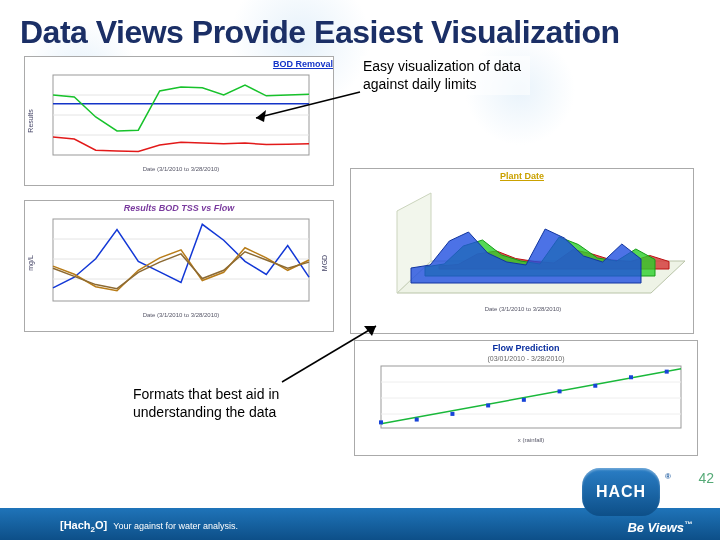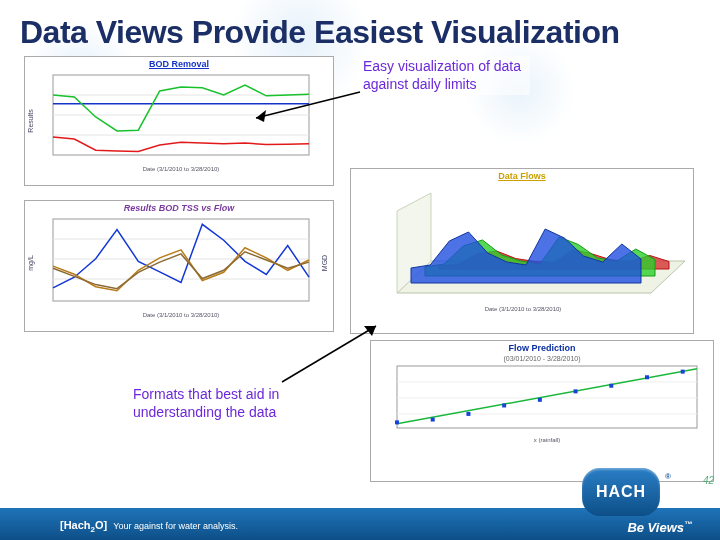--- a/index.html
+++ b/index.html
@@ -9,41 +9,41 @@
       radial-gradient(circle at 80px 80px, rgba(200,225,245,0.5) 0, rgba(200,225,245,0) 60px),
       radial-gradient(circle at 300px 40px, rgba(200,225,245,0.45) 0, rgba(200,225,245,0) 70px),
       radial-gradient(circle at 520px 90px, rgba(200,225,245,0.4) 0, rgba(200,225,245,0) 55px),
       #ffffff;
   }
   .title { position:absolute; top:14px; left:20px; right:20px; font-size:32px; font-weight:900; color:#1b2f66; font-family:"Arial Black", Arial, sans-serif; letter-spacing:-0.5px;}
   .chart-box { position:absolute; border:1px solid #aaa; background:#fff; }
   .chart-title { text-align:center; font-size:9px; font-weight:bold; padding:2px 0;}
   .axis-label { font-size:7px; fill:#446; }
   .tick { font-size:6px; fill:#556; }
-  .callout { position:absolute; font-size:14px; color:#6d28d9; line-height:1.25; background:rgba(255,255,255,0.55); padding:2px 3px;}
+  .callout { position:absolute; font-size:14px; color:#000000; line-height:1.25; background:rgba(255,255,255,0.55); padding:2px 3px;}
   .arrow { position:absolute; }
   .footer { position:absolute; left:0; right:0; bottom:0; height:54px; }
   .footer-bar { position:absolute; left:0; right:0; bottom:0; height:32px; background:linear-gradient(180deg,#1f74b9 0%, #0d4f88 100%);}
   .slogan { position:absolute; right:28px; bottom:5px; color:#fff; font-style:italic; font-size:13px; font-weight:bold;}
   .slogan sup { font-size:8px;}
   .hach-logo { position:absolute; right:60px; bottom:24px; width:78px; height:48px; background:linear-gradient(180deg,#2a7ec6,#0d4f88); border-radius:18px/18px; display:flex; align-items:center; justify-content:center; color:#fff; font-weight:900; font-size:16px; letter-spacing:1px; box-shadow:inset 0 2px 2px rgba(255,255,255,0.3);}
   .hach-logo::after{content:"®"; font-size:8px; position:absolute; right:-12px; top:4px; color:#1b5aa0;}
   .hach2o { position:absolute; left:14px; bottom:6px; color:#fff; font-size:11px; display:flex; align-items:center; gap:6px;margin-left:46px;}
   .hach2o .brand { font-weight:bold; }
   .hach2o .brand .sub{font-size:8px; vertical-align:sub;}
-  .pagenum { position:absolute; right:4px; top:0px; font-size:10px; color:#5a7; transform:translateY(-100%);font-style:italic;}
+  .pagenum { position:absolute; right:4px; top:0px; font-size:14px; color:#5a7; transform:translateY(-100%);}
   svg polyline.series{ fill:none; stroke-width:1.5; }
 </style>
 </head>
 <body>
 
 <div class="title">Data Views Provide Easiest Visualization</div>
 
 <div class="chart-box" style="left:24px; top:56px; width:310px; height:130px;">
-  <div class="chart-title" style="color:#1434c8; text-decoration:underline;">BOD Removal</div>
+  <div class="chart-title" style="color:#1434c8; text-decoration:underline;text-align:right;">BOD Removal</div>
   <svg width="310" height="108" viewBox="0 0 310 108">
     <rect x="28" y="4" width="256" height="80" fill="none" stroke="#999"></rect>
     <text class="axis-label" x="8" y="50" transform="rotate(-90 8 50)" text-anchor="middle">Results</text>
 
     <g stroke="#e4e4e4">
         <line x1="28" y1="24" x2="284" y2="24"></line>
         <line x1="28" y1="44" x2="284" y2="44"></line>
         <line x1="28" y1="64" x2="284" y2="64"></line>
       </g>
 
@@ -66,40 +66,40 @@
         <line x1="28" y1="64" x2="284" y2="64"></line>
       </g>
     <polyline class="series" points="28.0,72.8 49.3,62.2 70.7,43.7 92.0,14.6 113.3,46.3 134.7,56.9 156.0,67.5 177.3,9.3 198.7,25.2 220.0,46.3 241.3,59.5 262.7,30.5 284.0,62.2" stroke="#1338d6"></polyline>
     <polyline class="series" points="28.0,51.1 49.3,59.3 70.7,71.7 92.0,75.8 113.3,55.3 134.7,42.9 156.0,34.8 177.3,65.5 198.7,57.3 220.0,32.7 241.3,42.9 262.7,55.3 284.0,45.0" stroke="#b87c18"></polyline>
     <polyline class="series" points="28.0,53.2 49.3,61.4 70.7,69.6 92.0,73.7 113.3,57.3 134.7,47.1 156.0,38.9 177.3,63.5 198.7,55.3 220.0,36.8 241.3,45.0 262.7,53.2 284.0,47.1" stroke="#8c6a33"></polyline>
     <text class="tick" x="156" y="102" text-anchor="middle">Date (3/1/2010 to 3/28/2010)</text>
   </svg>
 </div>
 
 <div class="chart-box" style="left:350px; top:168px; width:344px; height:166px;">
-  <div class="chart-title" style="color:#caa100; text-decoration:underline;">Data Flows</div>
+  <div class="chart-title" style="color:#caa100; text-decoration:underline;">Plant Date</div>
   <svg class="plane" width="344" height="138" viewBox="0 0 344 138">
 
     <polygon points="46,110 300,110 334,78 80,78" fill="#eef3e6" stroke="#b9c4a8"></polygon>
     <polygon points="46,110 46,28 80,10 80,78" fill="#f2f6ec" stroke="#cbd4bd"></polygon>
 
     <g>
       <polygon fill="#d33333cc" stroke="#b11" points="88,83 107.16666666666666,81.5 126.33333333333333,71 145.5,68 164.66666666666666,75.5 183.83333333333334,78.5 203,80 222.16666666666669,66.5 241.33333333333331,71 260.5,77 279.6666666666667,78.5 298.8333333333333,72.5 318,78.5 318,86 88,86"></polygon>
     </g>
     <g>
       <polygon fill="#2bcf2bcc" stroke="#169c16" points="74,84 93.16666666666666,81 112.33333333333333,63 131.5,57 150.66666666666666,72 169.83333333333334,78 189,81 208.16666666666669,54 227.33333333333331,61.5 246.5,75 265.6666666666667,78 284.8333333333333,66 304,76.5 304,93 74,93"></polygon>
     </g>
     <g>
       <polygon fill="#1f4fe0cc" stroke="#12359f" points="60,85 79.16666666666666,82 98.33333333333333,58 117.5,48.99999999999999 136.66666666666666,70 155.83333333333334,79 175,82 194.16666666666669,46.00000000000001 213.33333333333331,55 232.5,73 251.66666666666669,79 270.8333333333333,61 290,76 290,100 60,100"></polygon>
     </g>
     <text class="tick" x="172" y="128" text-anchor="middle">Date (3/1/2010 to 3/28/2010)</text>
   </svg>
 </div>
 
-<div class="chart-box" style="left:370px; top:340px; width:344px; height:142px;">
+<div class="chart-box" style="left:354px; top:340px; width:344px; height:116px;">
   <div class="chart-title" style="color:#0a2fa0;">Flow Prediction</div>
   <div style="text-align:center;font-size:7px;color:#666;">(03/01/2010 - 3/28/2010)</div>
   <svg width="344" height="86" viewBox="0 0 344 86">
     <rect x="26" y="4" width="300" height="62" fill="none" stroke="#999"></rect>
     <g stroke="#eee">
         <line x1="26" y1="20" x2="326" y2="20"></line>
         <line x1="26" y1="36" x2="326" y2="36"></line>
         <line x1="26" y1="52" x2="326" y2="52"></line>
       </g>
     <polyline class="series" stroke="#19b83a" points="26,61.772727272727266 326,6.818181818181806" stroke-width="1.5"></polyline>

